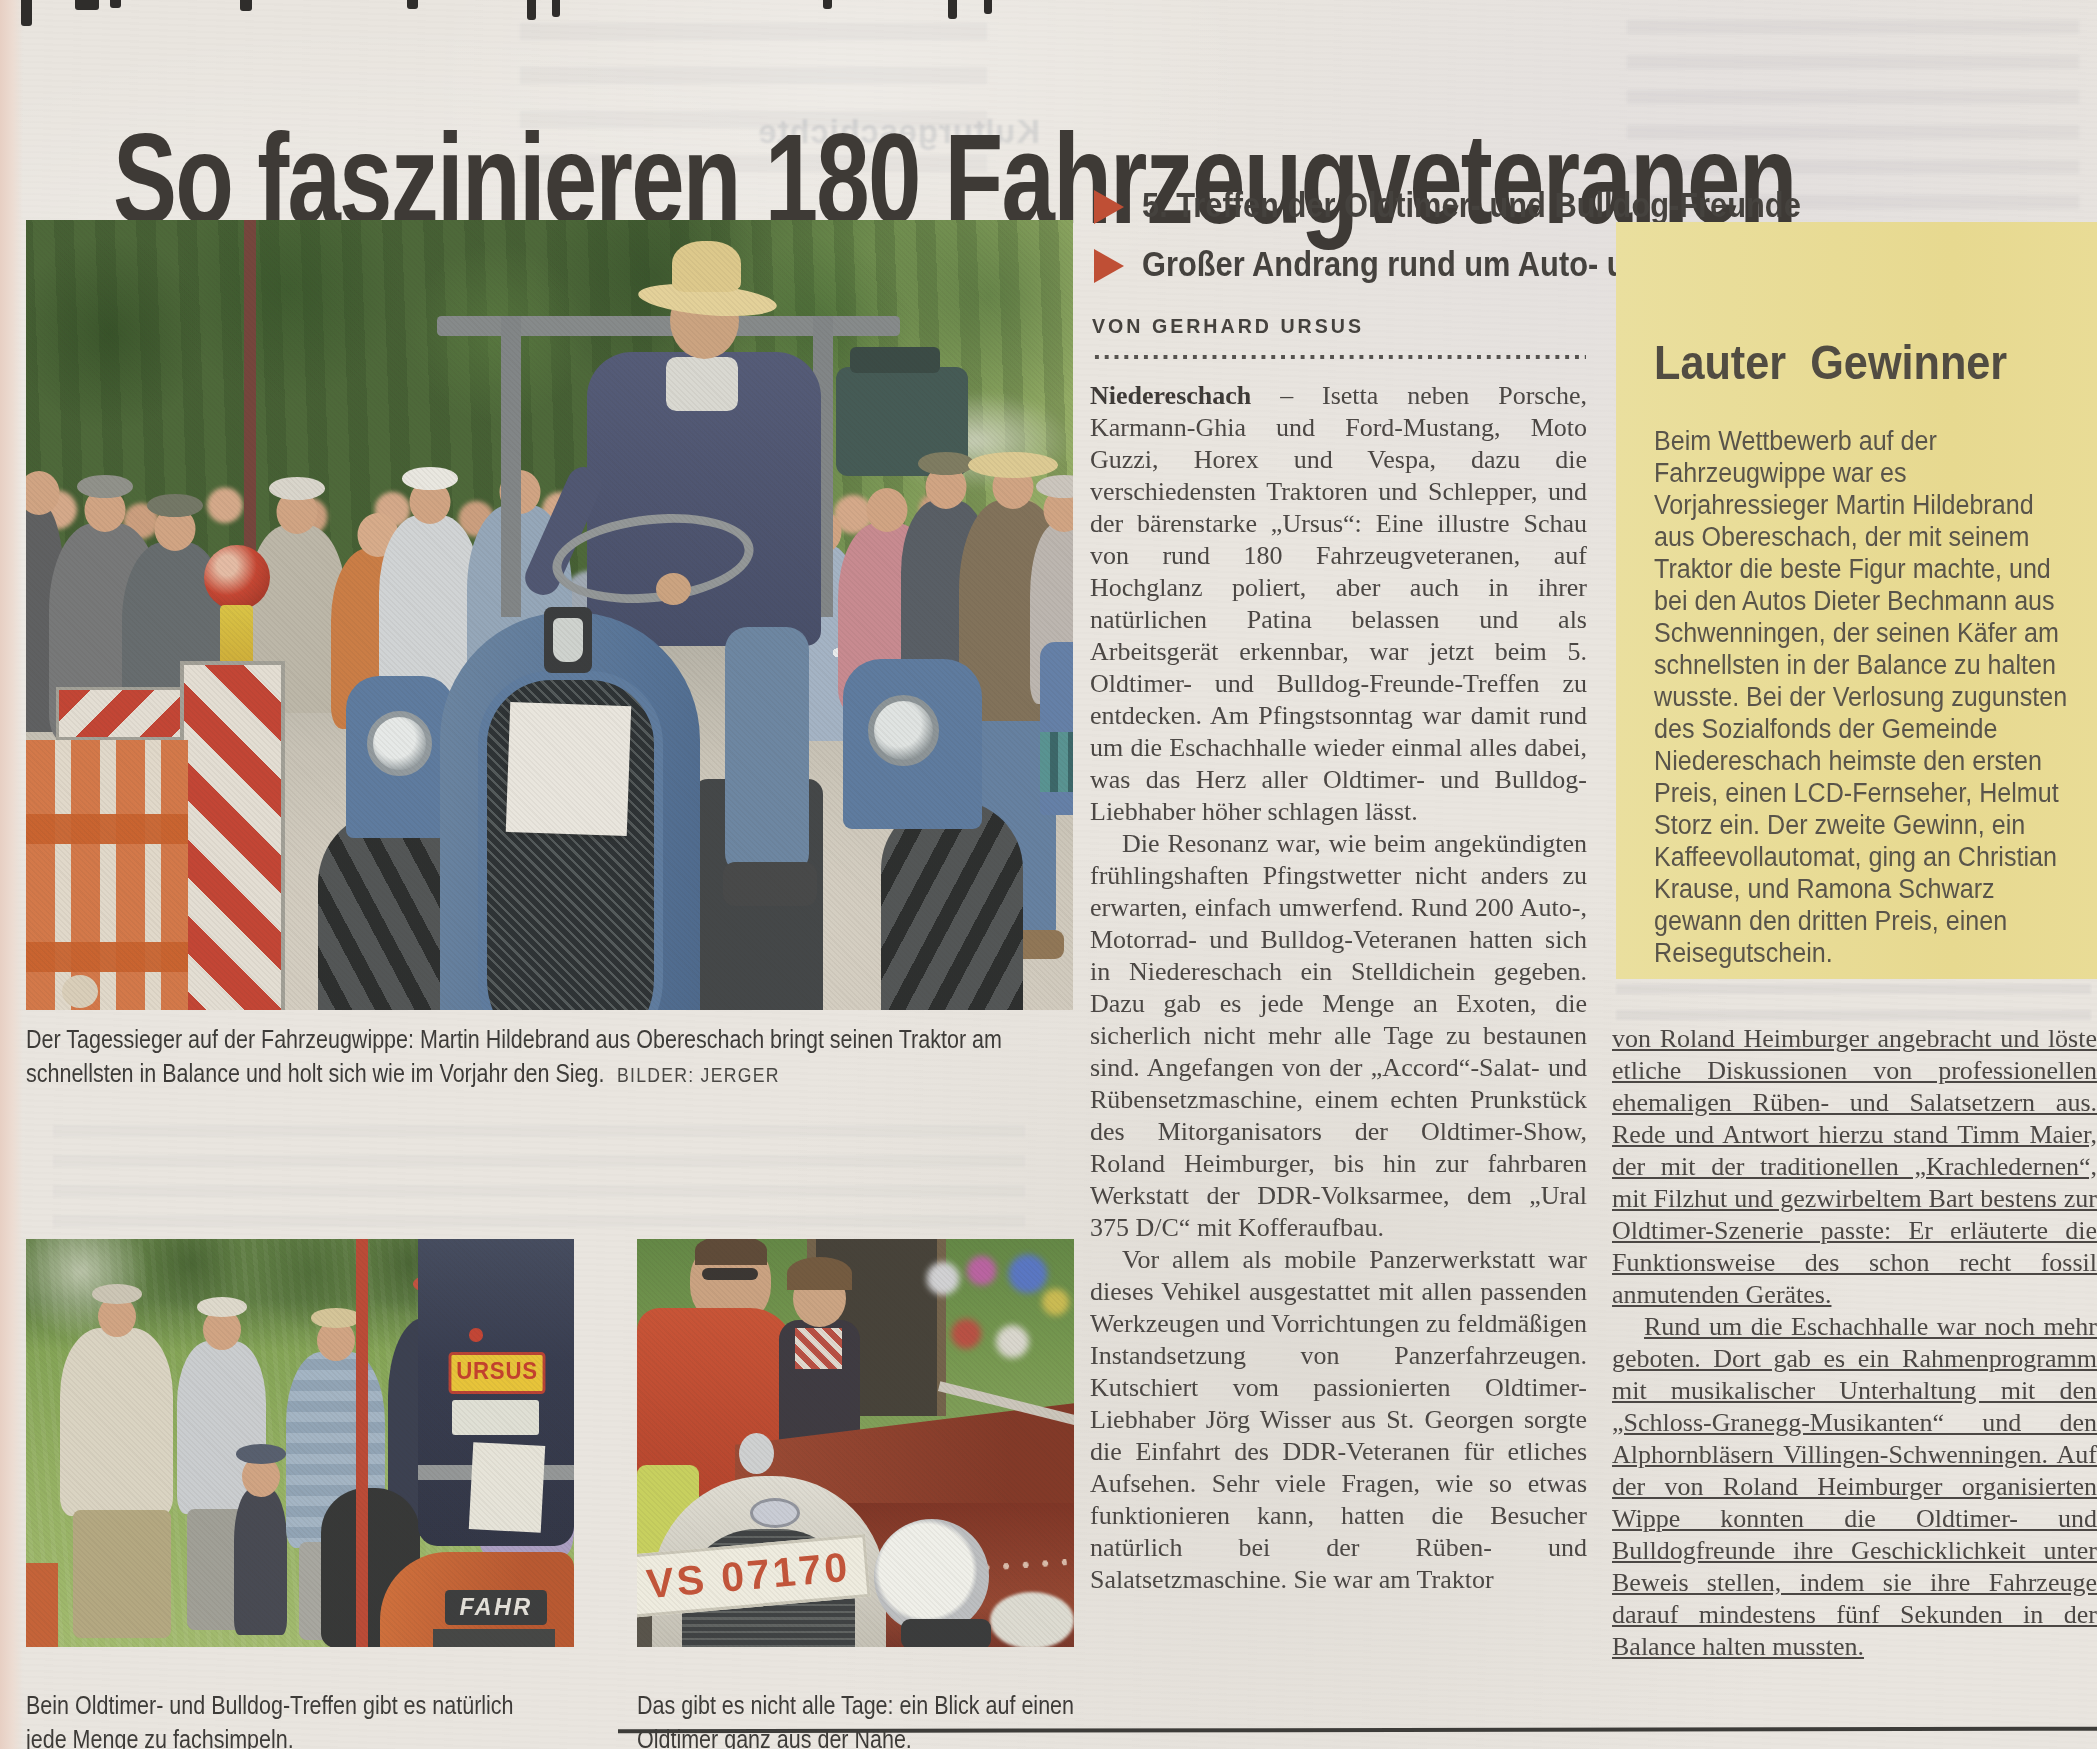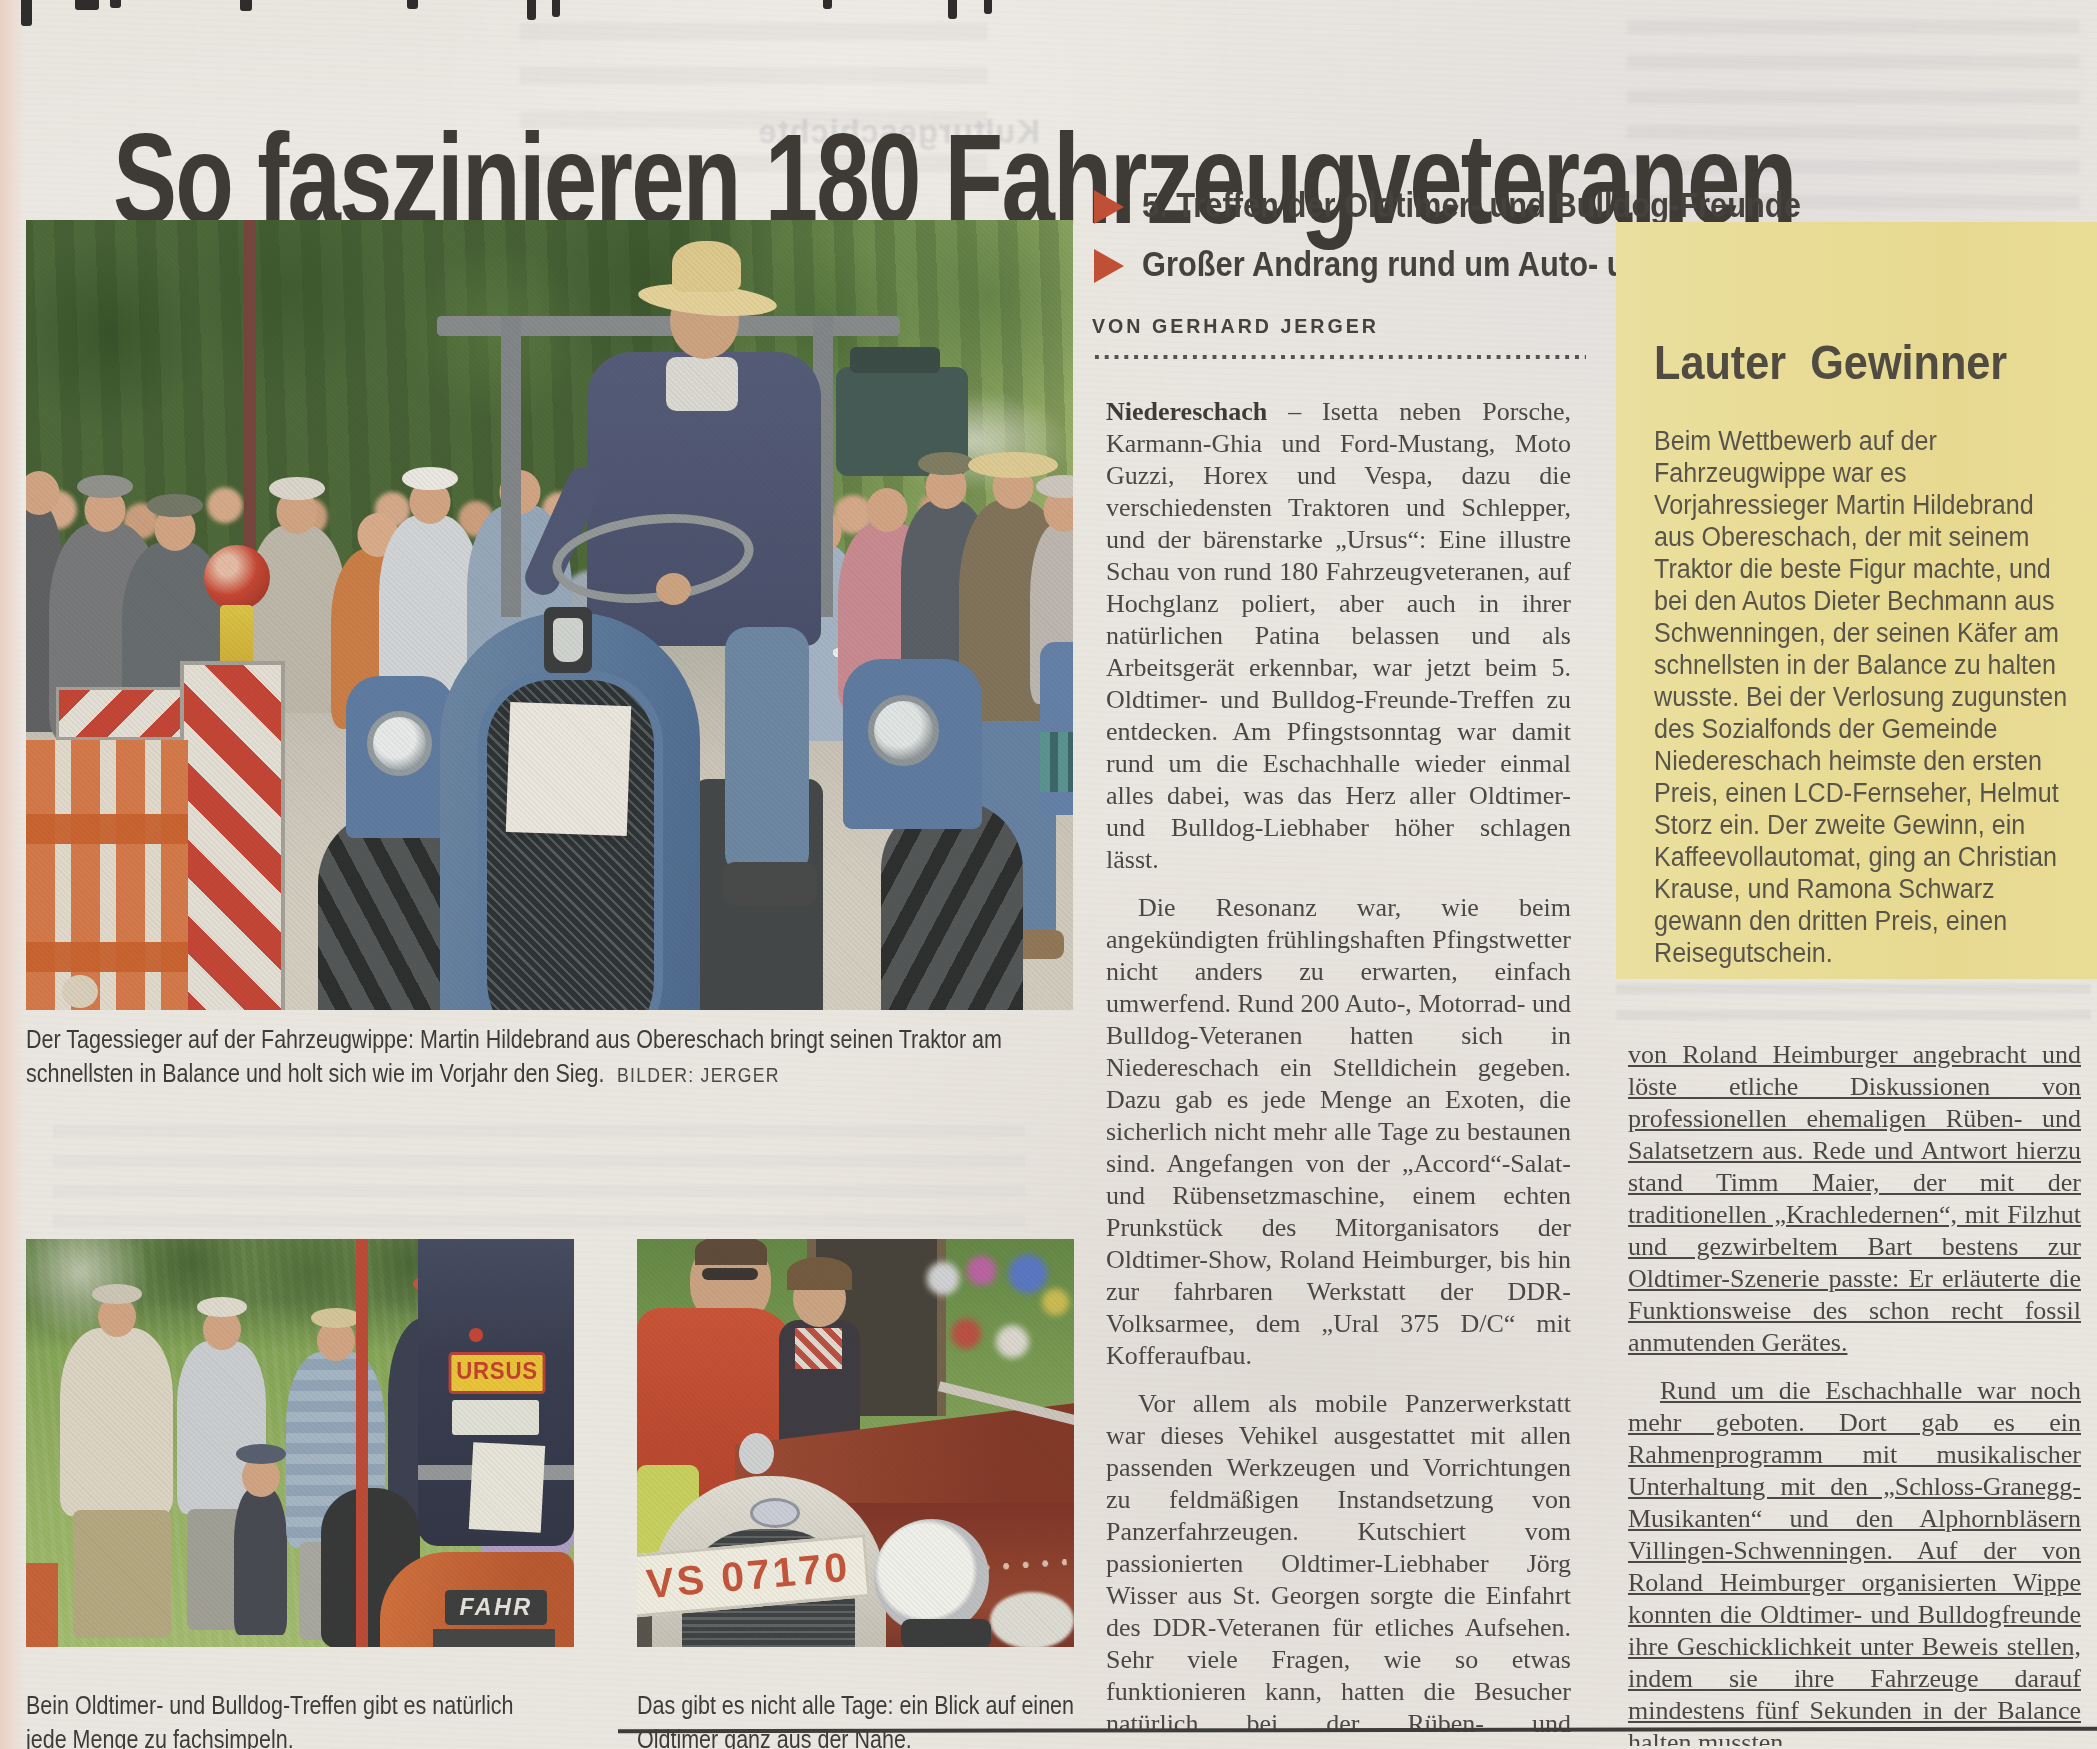--- a/index.html
+++ b/index.html
@@ -45,21 +45,21 @@
     border-left:30px solid #bf4f35;}
   .ar1{left:1094px;top:190px;} .ar2{left:1094px;top:249px;}
   .byline{left:1092px;top:315px;font-weight:bold;font-size:19.6px;letter-spacing:3px;color:#45423e;}
   .dotted-rule{left:1092px;top:354px;width:494px;height:6px;
     background-image:radial-gradient(circle 2.4px, #55524e 96%, transparent 100%);
     background-size:9.8px 6px;background-repeat:repeat-x;}
 
   
   .col{font-family:"Liberation Serif", serif;font-size:26px;line-height:32px;text-align:justify;
     color:#4b4744;hyphens:auto;-webkit-hyphens:auto;}
-  .col p{margin:16px;}
+  .col p{margin:0;}
   .col p.indent{text-indent:32px;}
   .col-left{left:1090px;top:380px;width:497px;height:1364px;overflow:hidden;}
   .col-right{left:1612px;top:1023px;width:485px;height:723px;overflow:hidden;text-decoration:underline;}
   .col b{color:#3e3a37;}
 
   
   .infobox{left:1616px;top:222px;width:481px;height:757px;box-sizing:border-box;
     background:linear-gradient(90deg,#eadf9e,#e7d990 70%,#e9dc96);
     background-color:#e9dc96;padding:113px 22.6px 0 38px;overflow:hidden;}
   .infobox h2{margin:0;font-size:48px;font-weight:bold;color:#514c42;word-spacing:13.6px;
@@ -313,21 +313,21 @@
   <div class="abs smudge smudge-b"></div>
   <div class="abs bleed-mirror">Kulturgeschichte</div>
 
   <h1 class="abs headline">So faszinieren 180 Fahrzeugveteranen</h1>
 
   <span class="arrow ar1"></span>
   <div class="bullet-line bl1">5. Treffen der Oldtimer- und Bulldog-Freunde</div>
   <span class="arrow ar2"></span>
   <div class="bullet-line bl2">Großer Andrang rund um Auto- und Traktorenklassiker</div>
 
-  <div class="abs byline">VON GERHARD JERGER</div>
+  <div class="abs byline">VON GERHARD URSUS</div>
   <div class="abs dotted-rule"></div>
 
   <figure class="photo-main">
     <div class="abs pm-forest"></div>
     <div class="abs pm-skygap"></div>
     <div class="abs pm-road"></div>
     <div class="abs pm-crowdblur"></div>
     <div class="abs pm-tractor2"></div>
     <div class="pr pm-p0"></div>
     <div class="pr pm-p1"></div>

